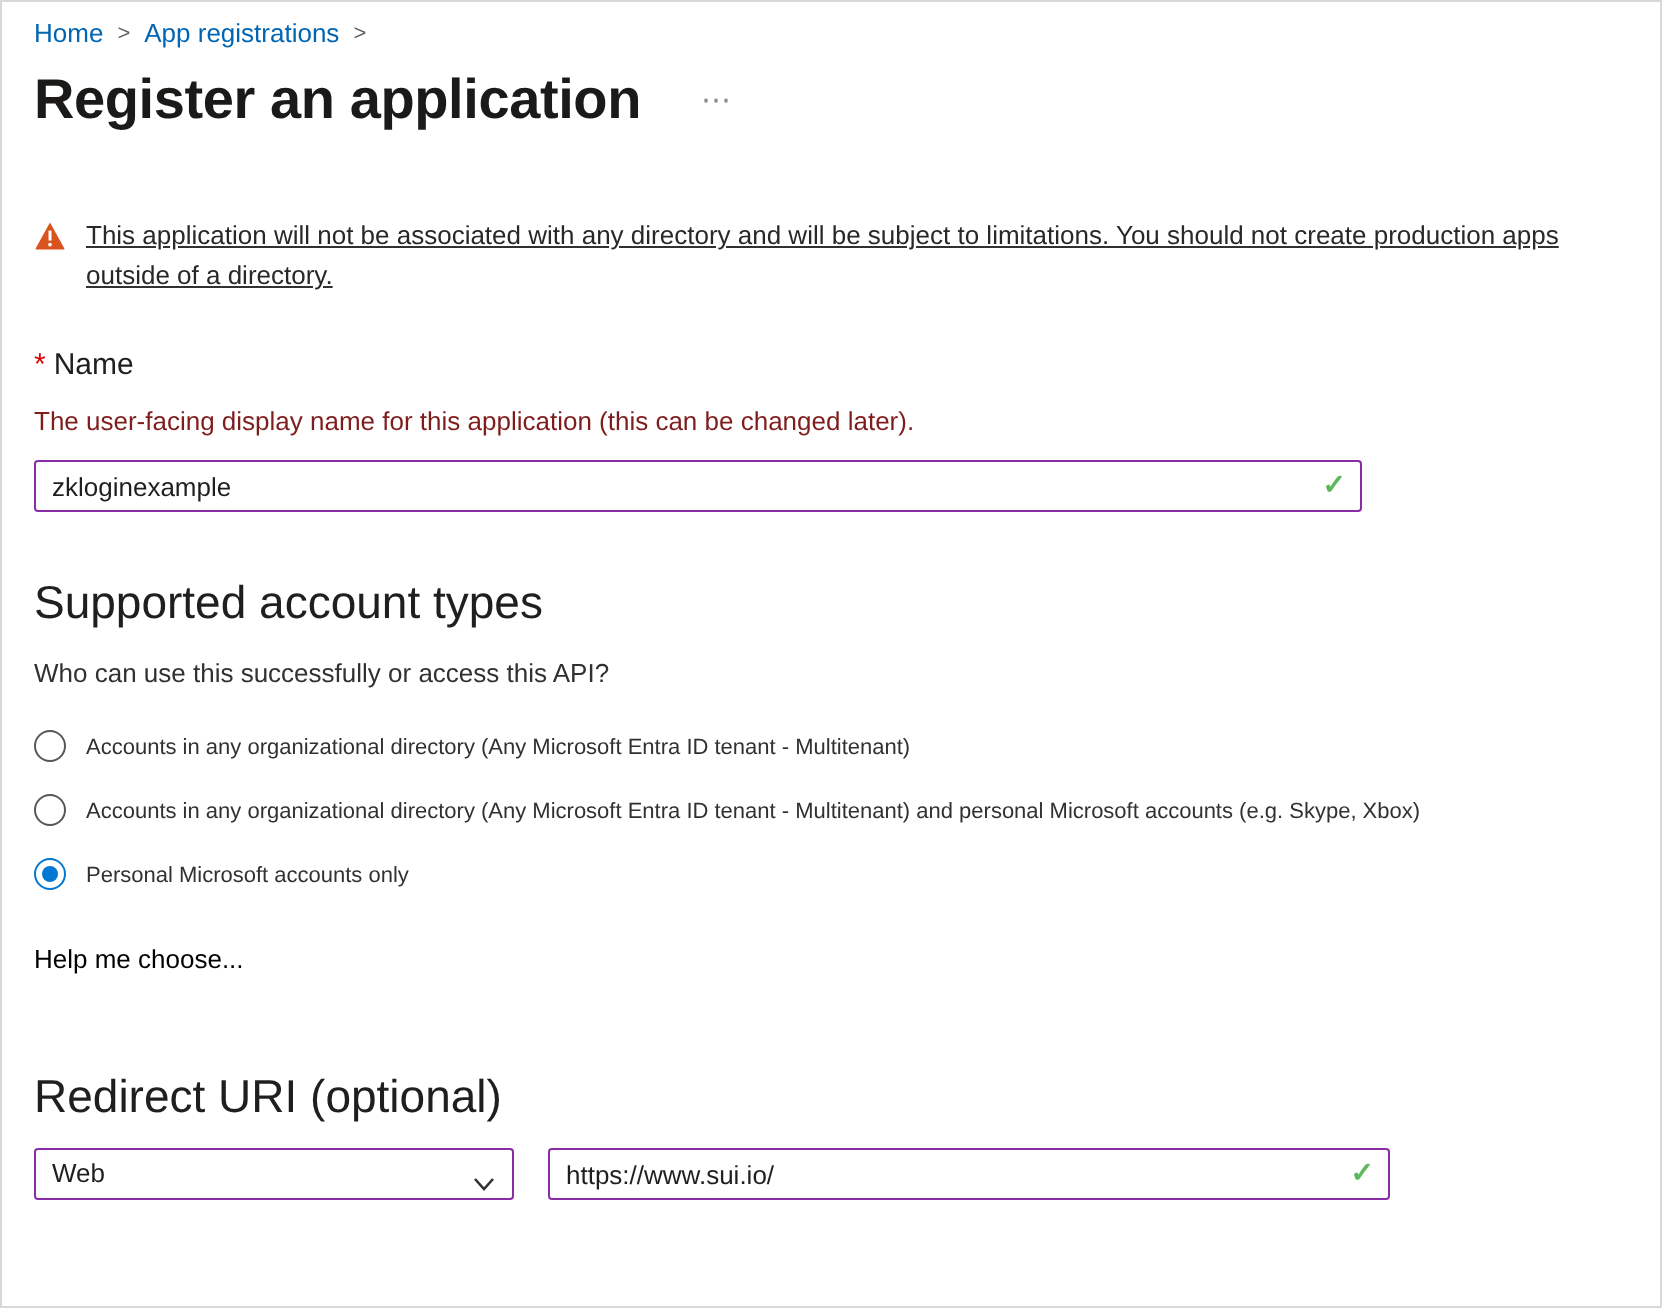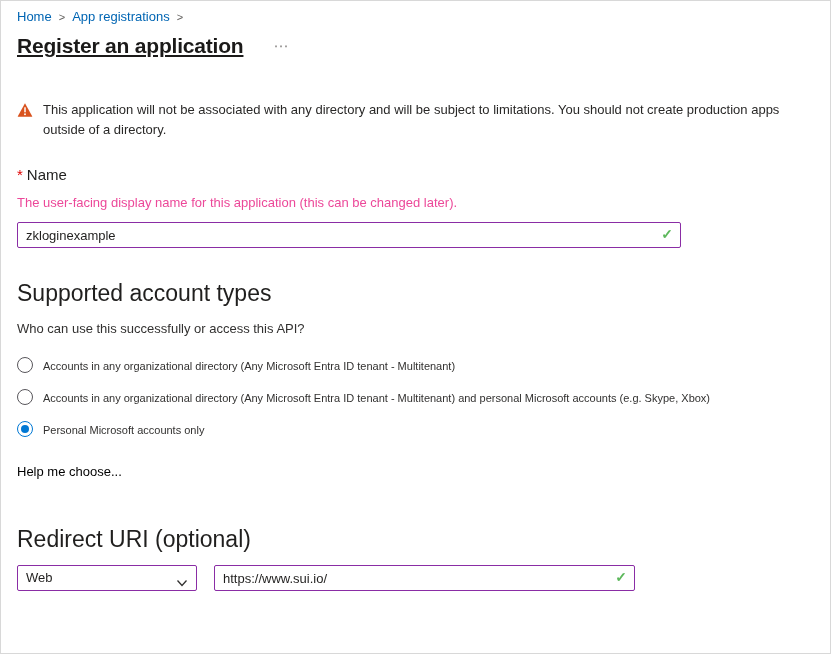--- a/index.html
+++ b/index.html
@@ -13,32 +13,32 @@
   }
   .content { padding: 0 16px; }
 
   
   .breadcrumb { padding-top: 8px; font-size: 13px; display: flex; align-items: center; gap: 7px; }
   .crumb { color: #0065b3; text-decoration: none; cursor: pointer; }
   .crumb-sep { color: #605e5c; font-size: 11px; position: relative; top: 0px; }
 
   
   .title-row { margin-top: 10px; display: flex; align-items: center; }
-  h1.page-title { font-size: 21px; font-weight: 700; color: #1b1a19; letter-spacing: -0.2px; text-decoration: underline; }
+  h1.page-title { font-size: 28px; font-weight: 700; color: #1b1a19; letter-spacing: -0.2px; }
   .more-icon { margin-left: 30px; color: #8a8886; font-size: 15px; letter-spacing: 1px; cursor: pointer; user-select: none; }
 
   
-  .warning { margin-top: 42px; display: flex; align-items: flex-start; gap: 10px; width: 800px; }
+  .warning { margin-top: 42px; display: flex; align-items: flex-start; gap: 10px; width: 800px; text-decoration: underline; }
   .warning-icon { flex: 0 0 16px; margin-top: 2px; }
   .warning-text { font-size: 13px; line-height: 20px; color: #292827; }
 
   
   .field-label { margin-top: 26px; font-size: 15px; color: #201f1e; }
   .required-star { color: #e00000; margin-right: 4px; }
-  .field-desc { margin-top: 12px; font-size: 13px; color: #ec4899; }
+  .field-desc { margin-top: 12px; font-size: 13px; color: #7f1d1d; }
   .input-wrap { margin-top: 12px; position: relative; width: 664px; height: 26px; }
   .txt-input {
     width: 100%; height: 100%;
     border: 1px solid #8a2da5; border-radius: 2px;
     font-family: "Liberation Sans", sans-serif;
     font-size: 13px; color: #201f1e;
     padding: 0 26px 0 8px; outline: none; background: #fff;
   }
   .valid-check {
     position: absolute; right: 8px; top: 4px;
@@ -61,21 +61,21 @@
   }
   .radio-label { font-size: 11px; line-height: 20px; max-width: 772px; }
 
   .help-link { display: inline-block; margin-top: 12px; font-size: 13px; color: #000000; text-decoration: none; cursor: pointer; }
 
   
   .redirect-heading { margin-top: 46px; }
   .redirect-desc { margin-top: 10px; font-size: 13px; line-height: 21px; width: 800px; }
   .redirect-row { margin-top: 12px; display: flex; gap: 17px; }
   .select-box {
-    position: relative; width: 180px; height: 26px;
+    position: relative; width: 240px; height: 26px;
     border: 1px solid #8a2da5; border-radius: 2px; background: #fff;
     font-size: 13px; color: #201f1e; line-height: 24px; padding-left: 8px;
     cursor: pointer; user-select: none;
   }
   .select-chevron { position: absolute; right: 8px; top: 7px; }
   .uri-wrap { position: relative; width: 421px; height: 26px; }
 </style>
 </head>
 <body>
 

